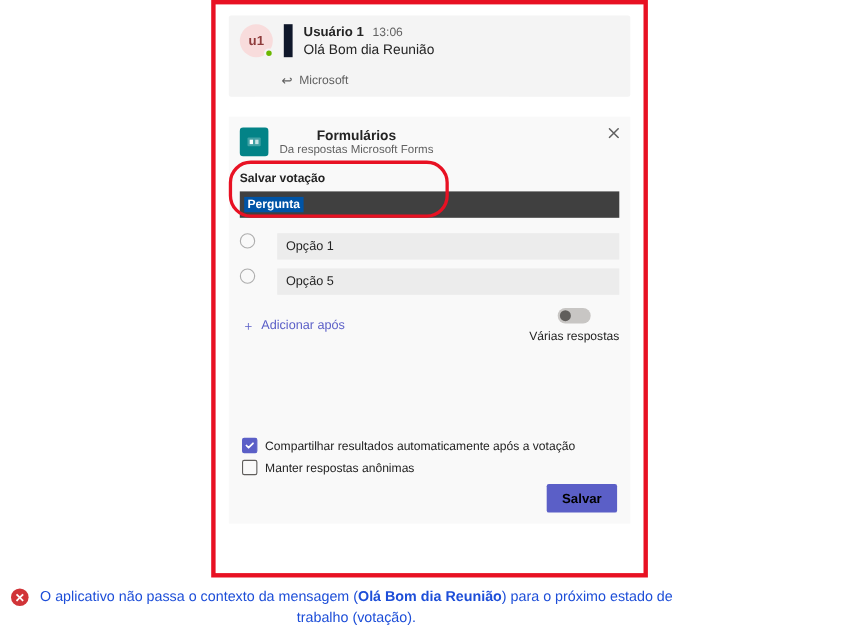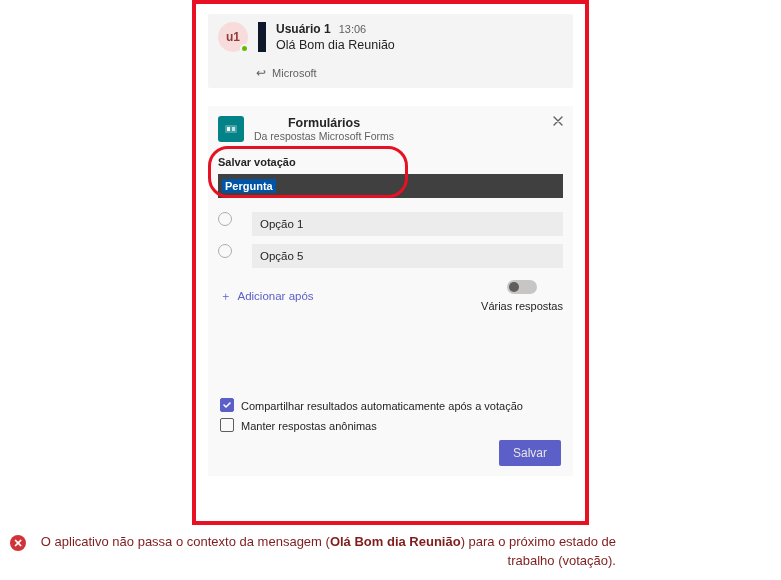--- a/index.html
+++ b/index.html
@@ -49,26 +49,26 @@
   .toggle { width: 30px; height: 14px; border-radius: 8px; background: #c8c6c4; position: relative; cursor: pointer; }
   .toggle::after { content: ""; position: absolute; left: 2px; top: 2px; width: 10px; height: 10px; border-radius: 50%; background: #605e5c; }
 
   .checks { margin-top: 86px; display: flex; flex-direction: column; gap: 6px; padding: 0 2px; }
   .check-row { display: flex; align-items: flex-end; gap: 7px; font-size: 11px; color: #242424; }
   .chk { width: 14px; height: 14px; border: 1.5px solid #605e5c; border-radius: 2px; display: inline-flex; align-items: center; justify-content: center; }
   .chk.on { background: #5b5fc7; border-color: #5b5fc7; color: #fff; }
   .chk svg { display:block; }
 
   .save-row { display: flex; justify-content: flex-end; margin-top: 8px; padding-right: 2px; }
-  .save-btn { background: #5b5fc7; color: #e5e5e5; border: none; font-size: 12px; font-weight: 400; padding: 6px 14px; border-radius: 2px; cursor: pointer; }
+  .save-btn { background: #5b5fc7; color: #000000; border: none; font-size: 12px; font-weight: 700; padding: 6px 14px; border-radius: 2px; cursor: pointer; }
 
   
   .caption { position: absolute; left: 0; right: 0; top: 533px; display: flex; align-items: flex-start; justify-content: center; gap: 6px; padding: 0 10px; }
   .cap-icon { width: 16px; height: 16px; border-radius: 50%; background: #d13438; display: inline-flex; align-items: center; justify-content: center; color: #fff; font-size: 11px; font-weight: bold; flex-shrink: 0; margin-top: 2px; }
-  .cap-text { font-size: 13px; color: #7f1d1d; text-align: right; line-height: 1.45; }
+  .cap-text { font-size: 13px; color: #1d4ed8; text-align: center; line-height: 1.45; }
   .cap-text b { font-weight: 700; }
 </style>
 </head>
 <body>
 
 <div class="page">
   <div class="red-frame">
 
     <div class="msg-card">
       <div class="msg-top">

